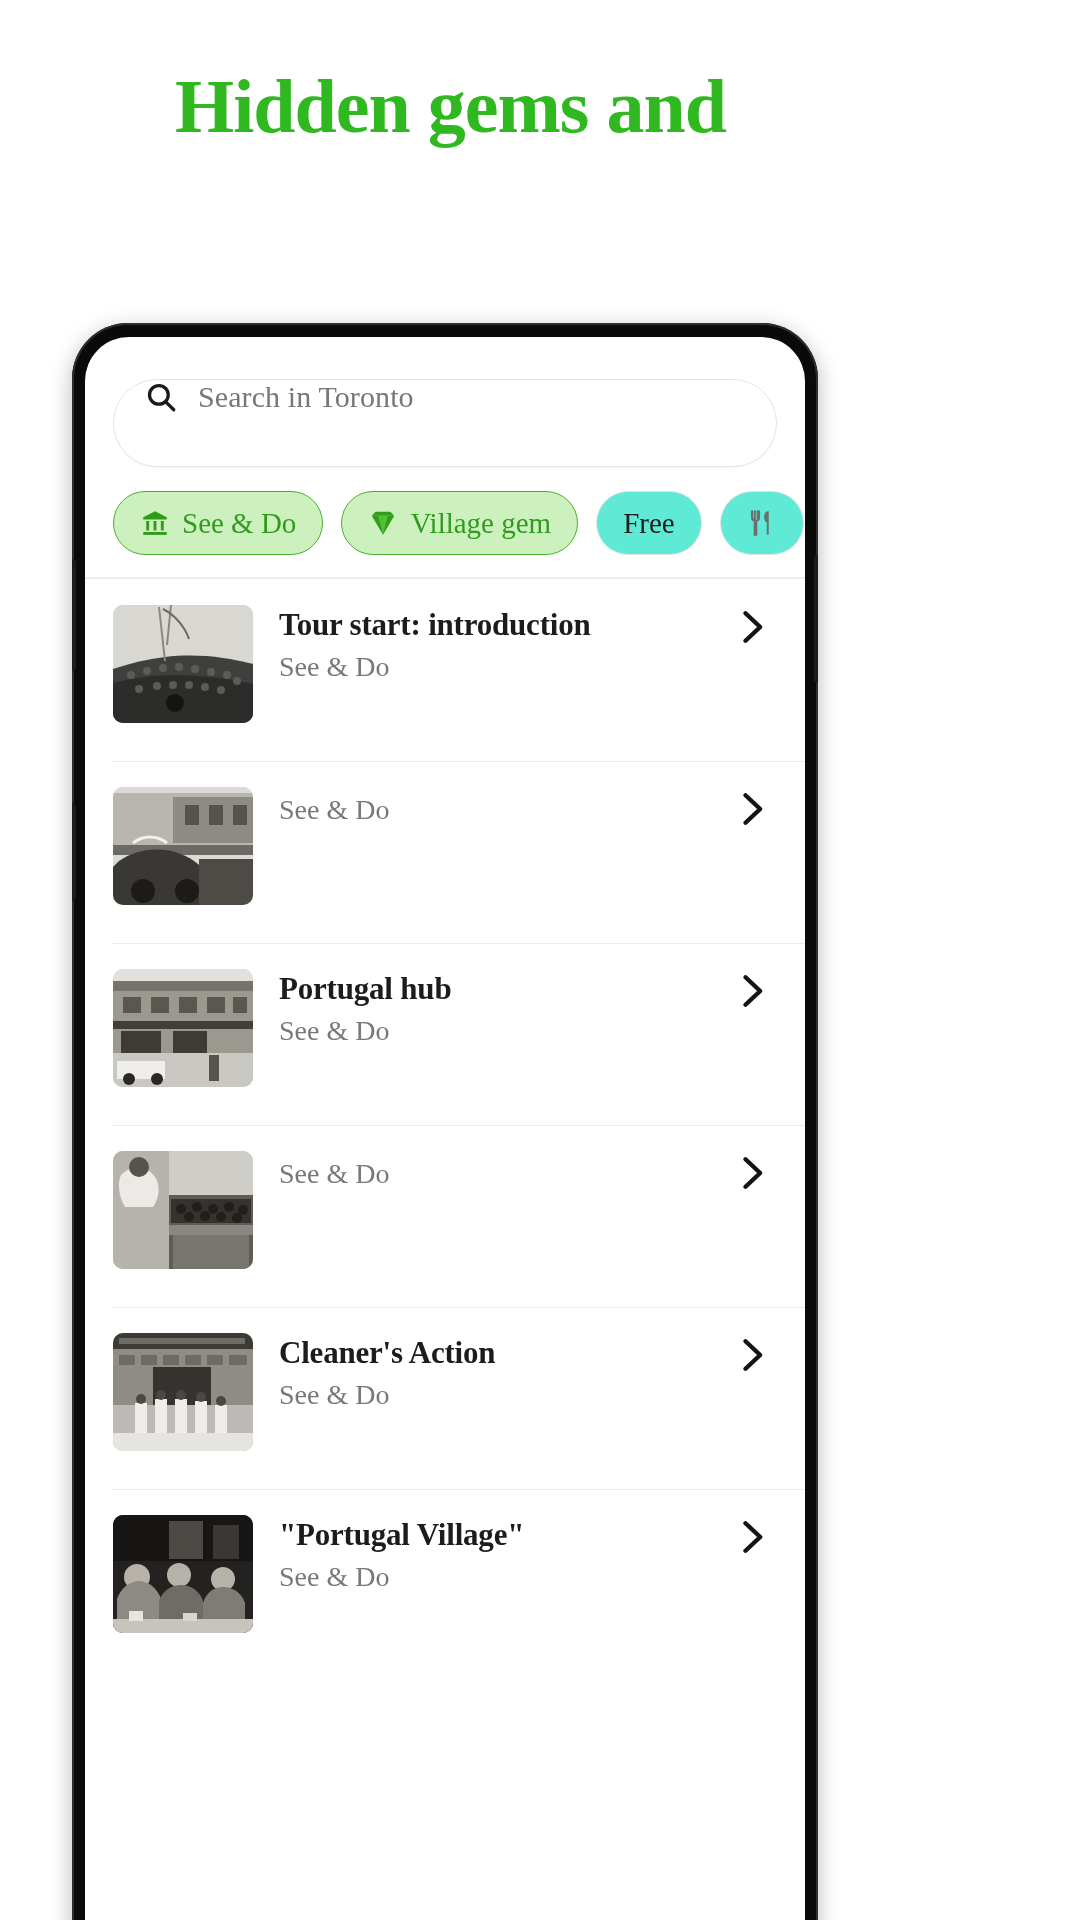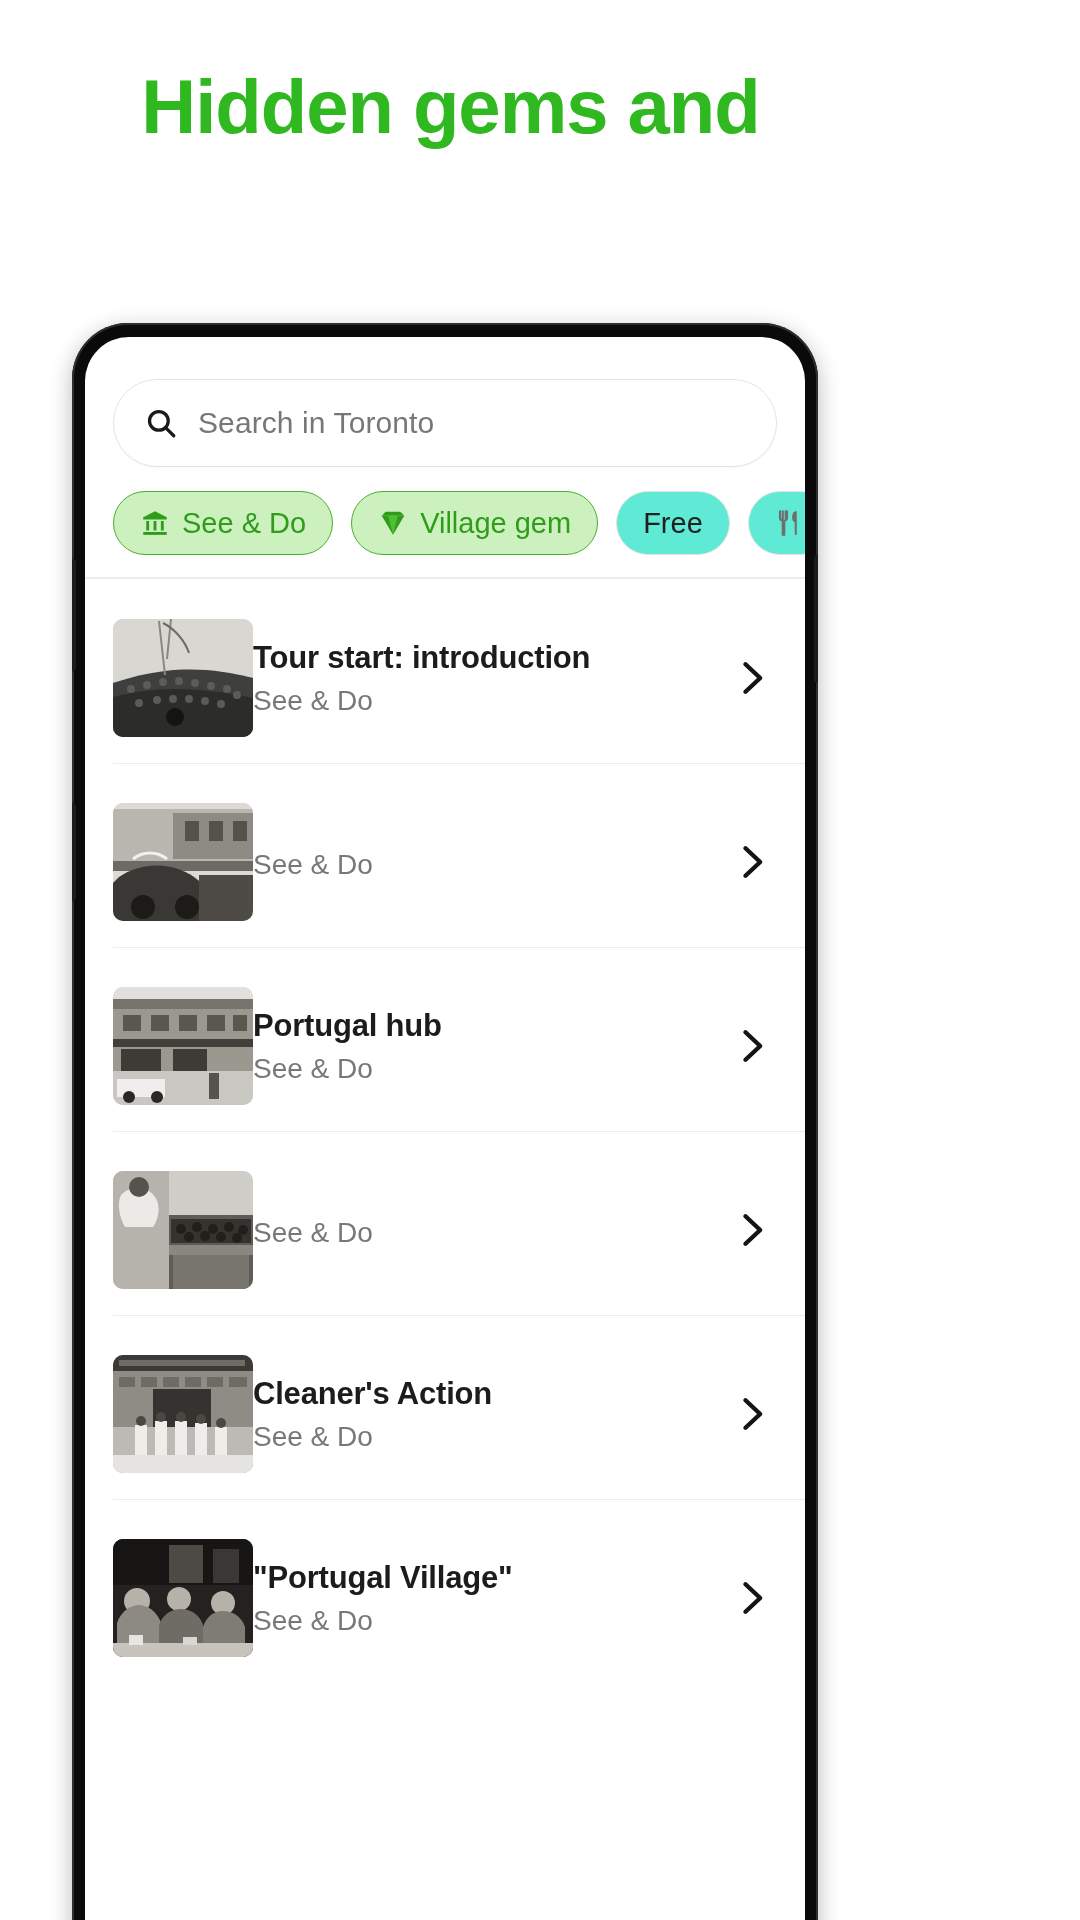--- a/index.html
+++ b/index.html
@@ -3,21 +3,21 @@
 <meta charset="utf-8">
 <style>
   * { box-sizing: border-box; margin: 0; padding: 0; }
   html, body {
     width: 1080px; height: 1920px;
     background: #ffffff;
     font-family: "Liberation Sans", sans-serif;
     overflow: hidden;
   }
 
-  .page { position: relative; width: 901px; height: 1920px; background:#fff; }
+  .page { position: relative; width: 901px; height: 1920px; background:#fff;font-family:Liberation Serif, serif; }
 
   
   .headline {
     position: absolute;
     top: 58px; left: 0; right: 0;
     text-align: center;
     color: #2fb81f;
     font-weight: 800;
     font-size: 76px;
     line-height: 1.28;
@@ -52,21 +52,21 @@
     background: #1c1c1c;
     border-radius: 4px;
   }
   .btn-left-1 { left: -4px; top: 236px; width: 8px; height: 112px; }
   .btn-left-2 { left: -4px; top: 480px; width: 8px; height: 98px; }
   .btn-right-1 { right: -4px; top: 232px; width: 8px; height: 128px; }
 
   
   .search-wrap { padding: 42px 28px 0 28px; }
   .search-bar {
-    display: flex; align-items: center;
+    display: flex; align-items: flex-start;
     gap: 20px;
     height: 88px;
     border: 1.5px solid #e4e4e4;
     border-radius: 44px;
     padding: 0 30px;
     background: #fff;
     box-shadow: 0 1px 2px rgba(0,0,0,.03);
   }
   .search-icon { flex: 0 0 auto; width: 34px; height: 34px; display:block; }
   .search-placeholder {
@@ -104,22 +104,22 @@
   }
   .chip .chip-ico { width: 30px; height: 30px; display: block; flex: 0 0 auto; }
   .chip-label { line-height: 1; }
 
   .chips-divider { height: 1.5px; background: #ececec; margin: 0; }
 
   
   .list { }
   .row {
     display: flex;
-    align-items: center;
-    padding: 40px 22px 26px 28px;
+    gap: 26px;
+    padding: 26px 22px 26px 28px;
     min-height: 182px;
     position: relative;
   }
   .row + .row::before {
     content: "";
     position: absolute;
     top: 0; left: 28px; right: 0;
     height: 1.5px;
     background: #ececec;
   }

